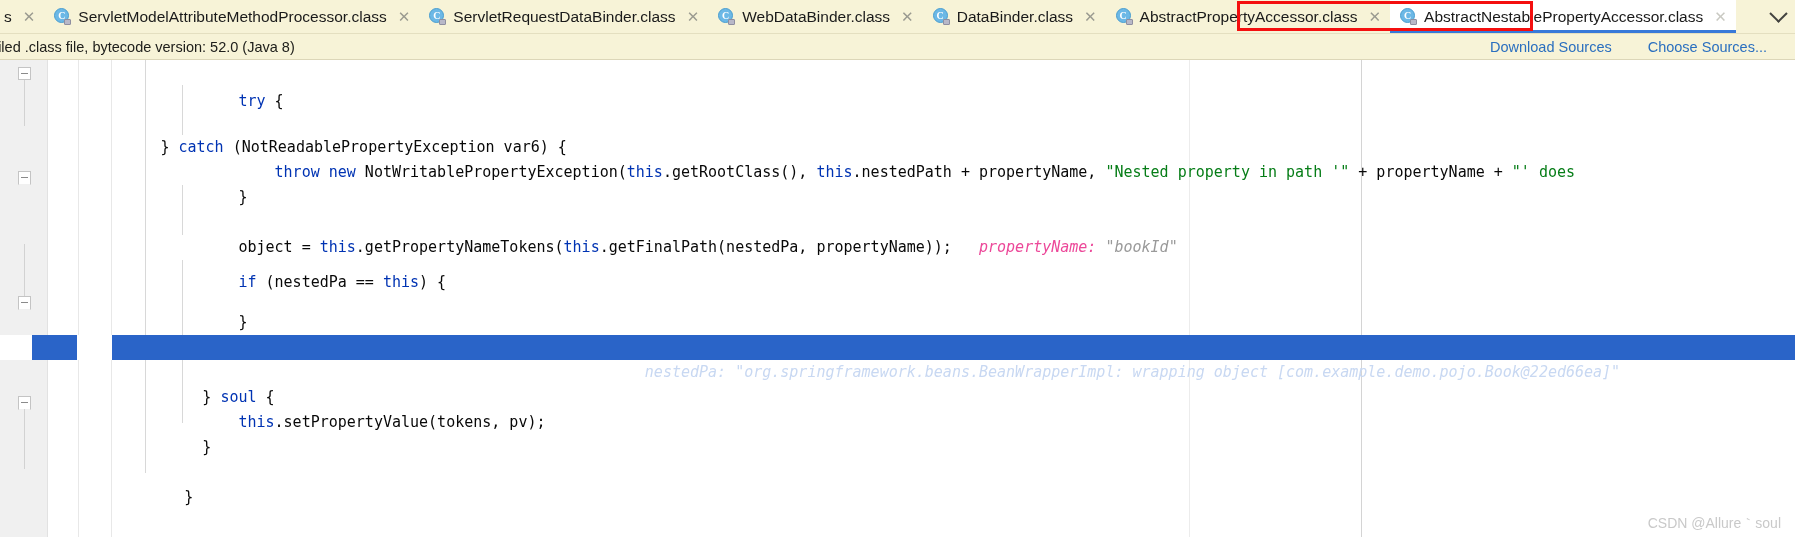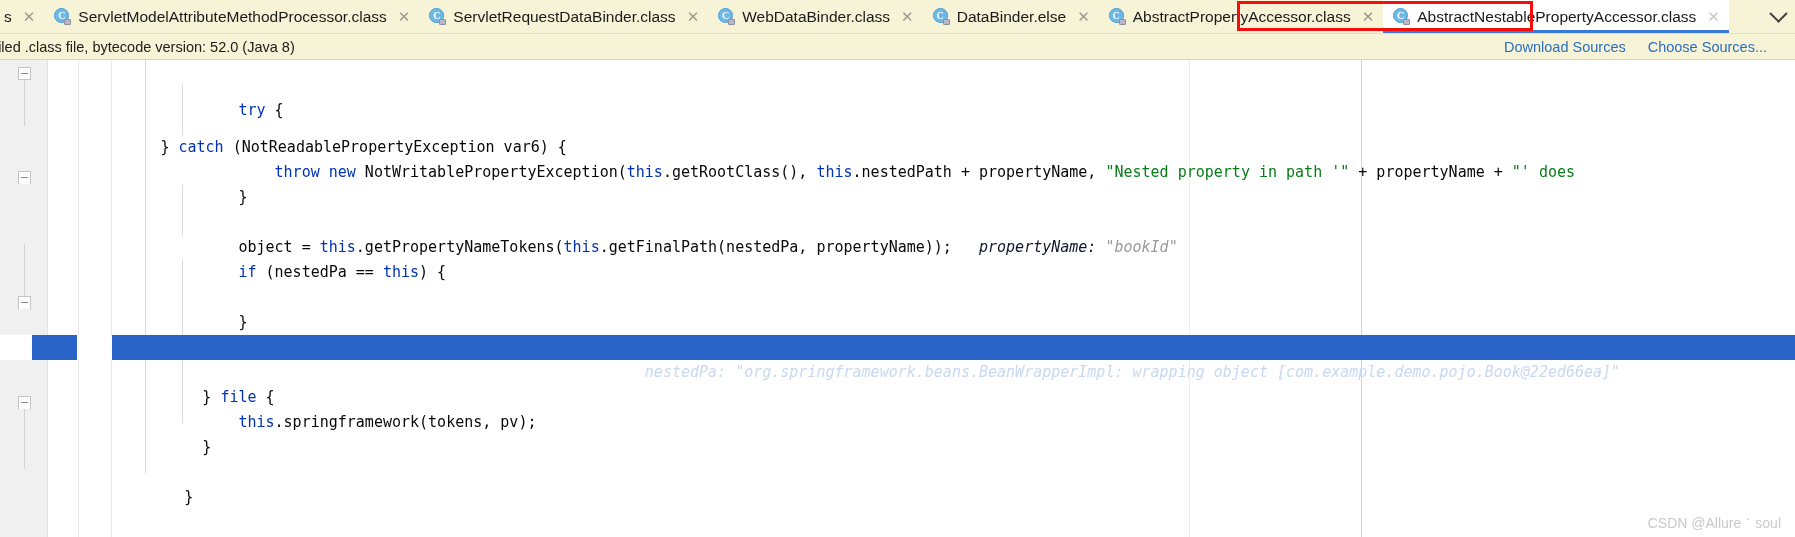--- a/index.html
+++ b/index.html
@@ -139,21 +139,21 @@
     padding: 0 6px 0 0;
     border-bottom: 1px solid #dcd6b8;
     overflow: hidden;
   }
   .notif-text {
     white-space: nowrap;
     margin-left: -22px;
   }
   .notif-links {
     display: flex;
-    gap: 22px;
+    gap: 36px;
     align-items: flex-end;
     padding-right: 22px;
     white-space: nowrap;
   }
   .notif-links a {
     color: #2a6fbf;
     text-decoration: none;
     cursor: pointer;
   }
 
@@ -258,21 +258,21 @@
     position: absolute;
     top: 0;
     bottom: 0;
     width: 1px;
     background: #d4d4d4;
   }
 
   .kw   { color: #0033b3; }
   .str  { color: #067d17; }
   .plain{ color: #080808; }
-  .hint { color: #0f172a; font-style: italic; }
+  .hint { color: #ec4899; font-style: italic; }
   .hint-str { color: #9a9a9a; font-style: italic; }
   .hint-on-sel { color: #c8d8f2; font-style: italic; }
   .sel-text { color: #ffffff; }
 
   .watermark {
     position: absolute;
     right: 14px;
     bottom: 6px;
     font-size: 14px;
     color: #c9c9c9;
@@ -318,21 +318,21 @@
     <span class="tab-label">WebDataBinder.class</span>
     <span class="tab-close">✕</span>
   </div>
 
   <div class="tab">
     <span class="class-icon">
       <span class="disc"></span>
         <span class="letter">C</span>
         <span class="lock"></span>
     </span>
-    <span class="tab-label">DataBinder.else</span>
+    <span class="tab-label">DataBinder.class</span>
     <span class="tab-close">✕</span>
   </div>
 
   <div class="tab">
     <span class="class-icon">
       <span class="disc"></span>
         <span class="letter">C</span>
         <span class="lock"></span>
     </span>
     <span class="tab-label">AbstractPropertyAccessor.class</span>
@@ -392,21 +392,21 @@
 
   <div class="indent-guide" style="left:145px; top:0px; height:413px;"></div>
   <div class="indent-guide" style="left:182px; top:25px; height:50px;"></div>
   <div class="indent-guide" style="left:182px; top:125px; height:50px;"></div>
   <div class="indent-guide" style="left:182px; top:200px; height:163px;"></div>
   <div class="margin-line" style="left:1361px;"></div>
   <div class="margin-line" style="left:1189px; top:0; bottom:0; background:#ececec;"></div>
 
   <div class="code">
 
-    <div class="line" style="top:13px;">
+    <div class="line" style="top:4px;">
       <span class="plain">        </span><span class="kw">try</span><span class="plain"> {</span>
     </div>
 
 
     <div class="line" style="top:50px;padding-left:34px;">
       <span class="plain">        } </span><span class="kw">catch</span><span class="plain"> (NotReadablePropertyException var6) {</span>
     </div>
 
     <div class="line" style="top:75px;">
       <span class="plain">            </span><span class="kw">throw</span><span class="plain"> </span><span class="kw">new</span><span class="plain"> NotWritablePropertyException(</span><span class="kw">this</span><span class="plain">.getRootClass(), </span><span class="kw">this</span><span class="plain">.nestedPath + propertyName, </span><span class="str">"Nested property in path '"</span><span class="plain"> + propertyName + </span><span class="str">"' does</span>
@@ -417,43 +417,43 @@
     </div>
 
     <div class="line" style="top:125px;">
       <span class="plain"></span>
     </div>
 
     <div class="line" style="top:150px;">
       <span class="plain">        object = </span><span class="kw">this</span><span class="plain">.getPropertyNameTokens(</span><span class="kw">this</span><span class="plain">.getFinalPath(nestedPa, propertyName));</span><span class="hint">   propertyName: </span><span class="hint-str">"bookId"</span>
     </div>
 
-    <div class="line" style="top:175px;">
+    <div class="line" style="top:185px;">
       <span class="plain">        </span><span class="kw">if</span><span class="plain"> (nestedPa == </span><span class="kw">this</span><span class="plain">) {</span>
     </div>
 
 
     <div class="line" style="top:225px;">
       <span class="plain">        }</span>
     </div>
 
     
     <div class="sel-band" style="top:275px;"></div>
     <div class="sel-blue" style="top:275px; left:32px; width:45px;"></div>
     <div class="sel-blue" style="top:275px; left:112px; width:1683px;"></div>
     <div class="line" style="top:275px;">
       <span class="sel-text">            nestedPa.setPropertyValue(tokens, pv);</span><span class="hint-on-sel">   nestedPa: </span><span class="hint-on-sel">"org.springframework.beans.BeanWrapperImpl: wrapping object [com.example.demo.pojo.Book@22ed66ea]"</span>
     </div>
 
     <div class="line" style="top:300px;">
-      <span class="plain">    } </span><span class="kw">file</span><span class="plain"> {</span>
+      <span class="plain">    } </span><span class="kw">soul</span><span class="plain"> {</span>
     </div>
 
     <div class="line" style="top:325px;">
-      <span class="plain">        </span><span class="kw">this</span><span class="plain">.springframework(tokens, pv);</span>
+      <span class="plain">        </span><span class="kw">this</span><span class="plain">.setPropertyValue(tokens, pv);</span>
     </div>
 
     <div class="line" style="top:350px;">
       <span class="plain">    }</span>
     </div>
 
     <div class="line" style="top:375px;">
       <span class="plain"></span>
     </div>
 

